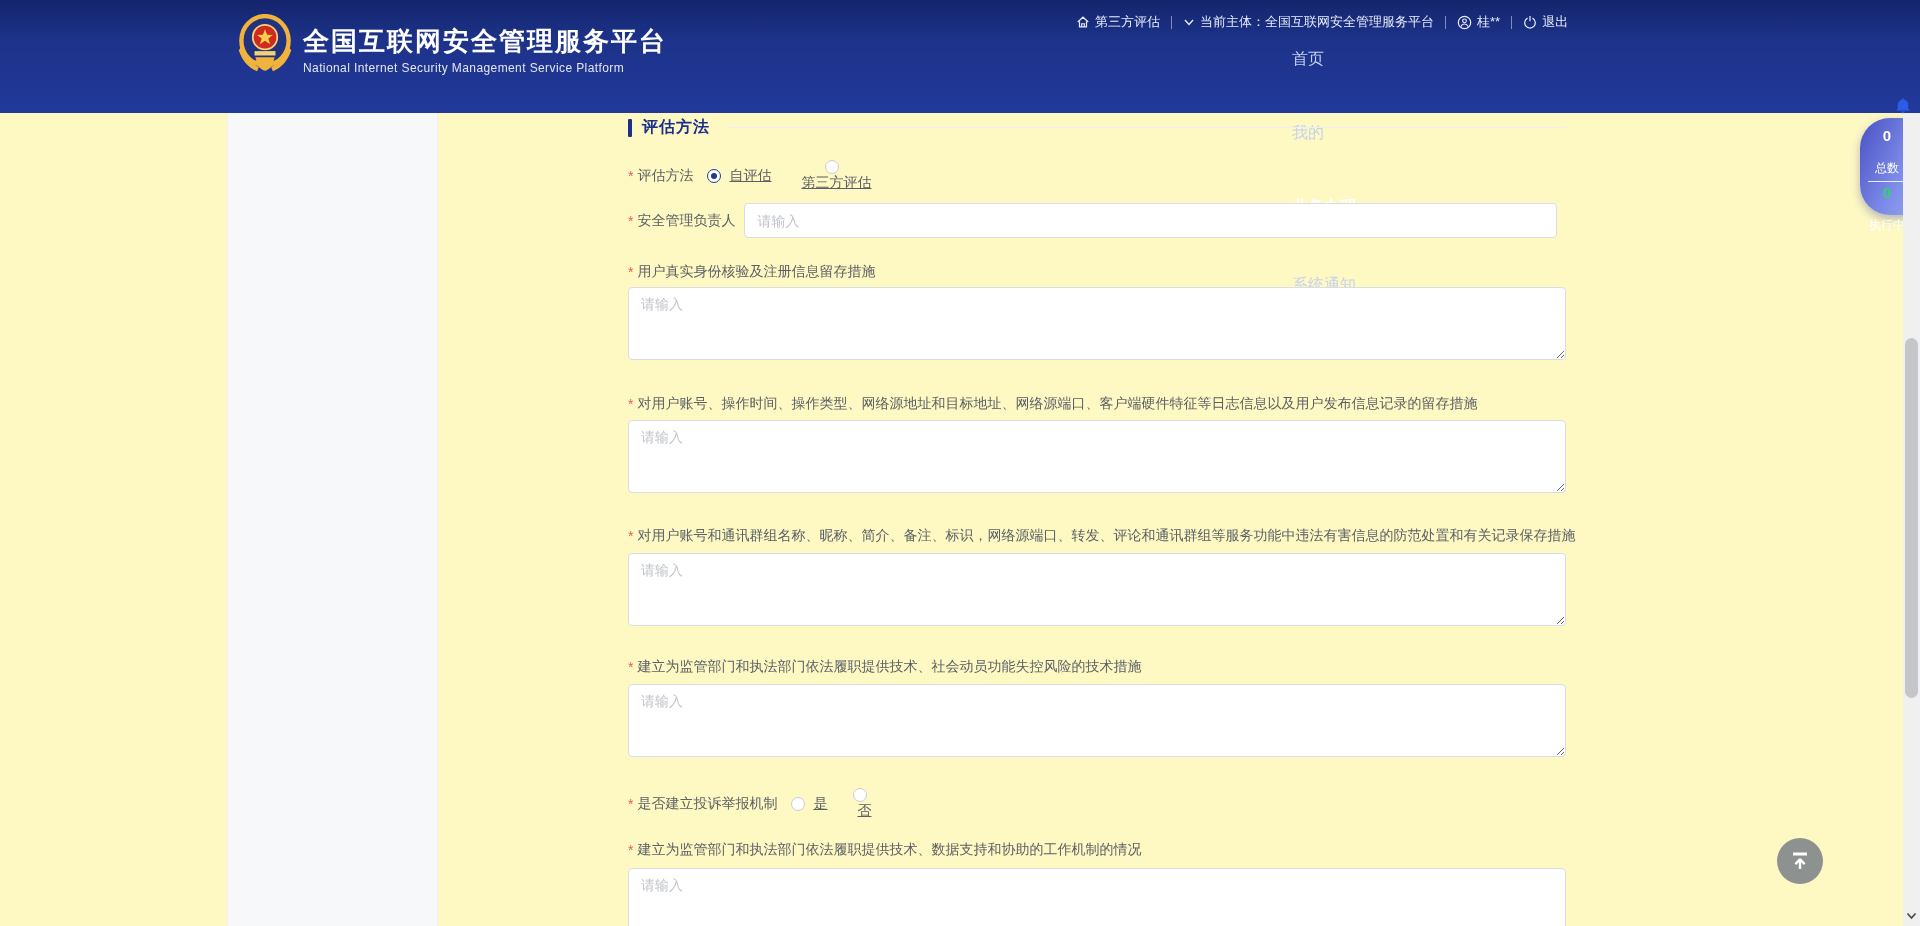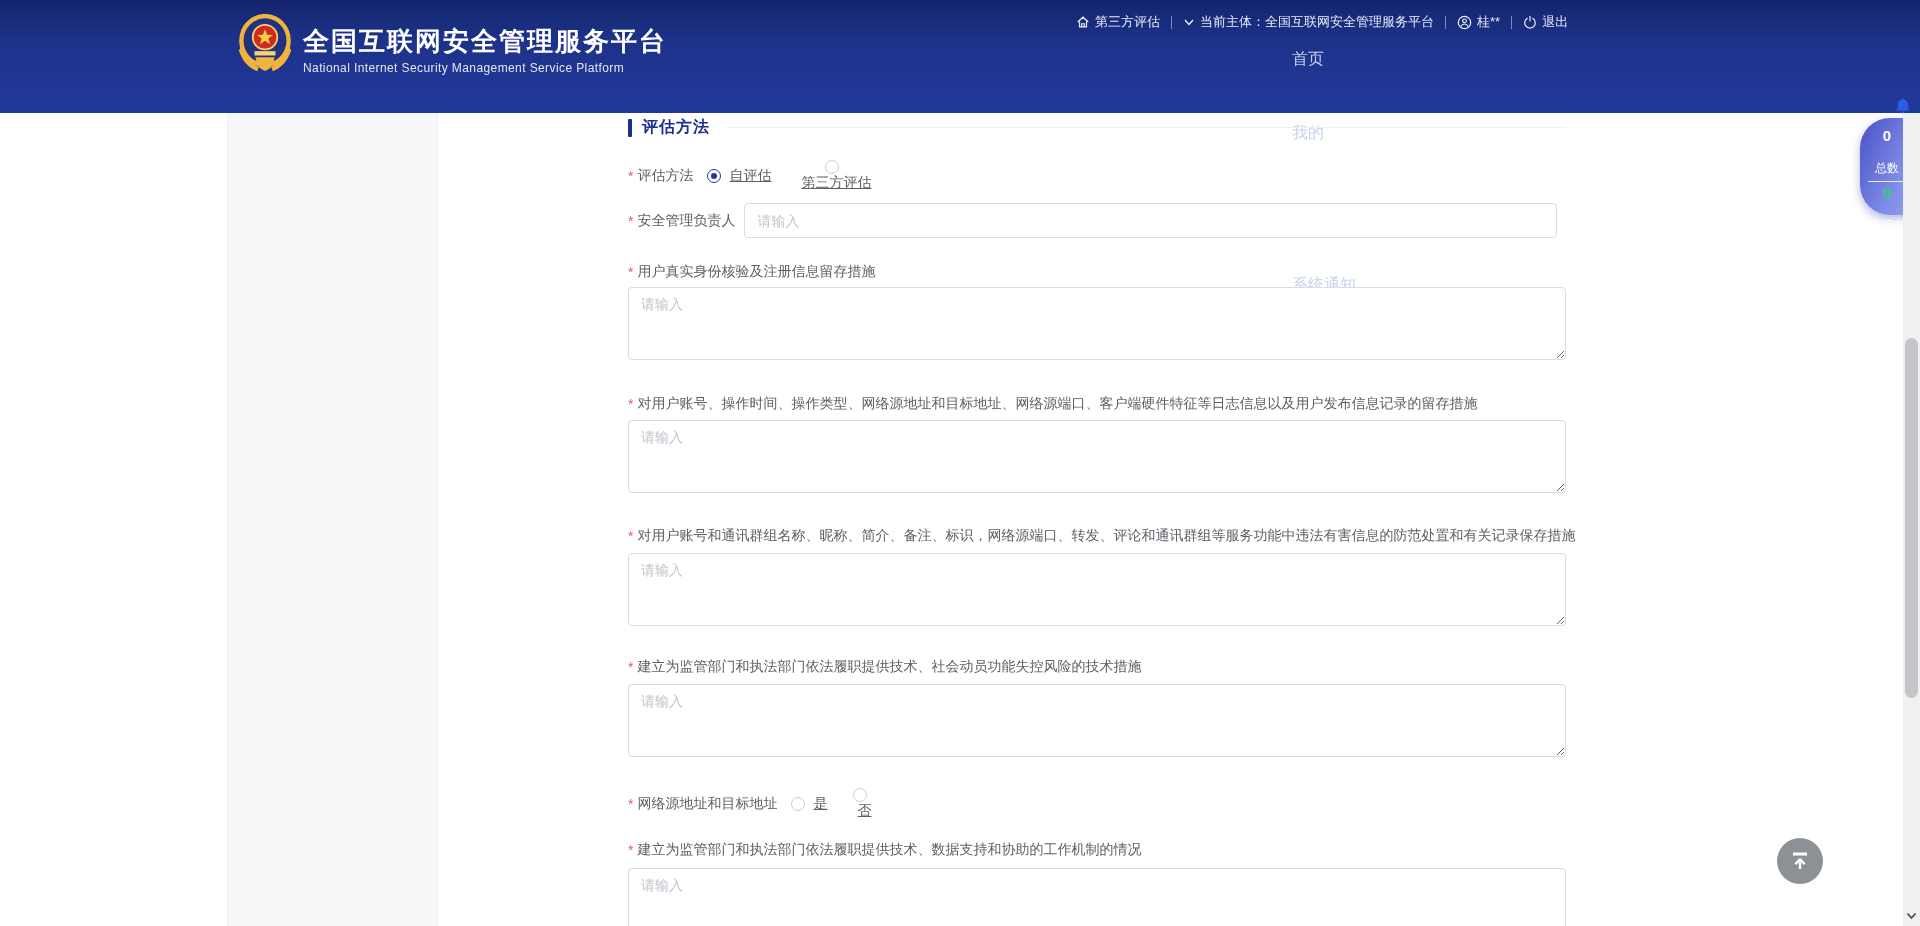--- a/index.html
+++ b/index.html
@@ -1,19 +1,19 @@
 <!DOCTYPE html>
 <html><head>
 <meta charset="utf-8">
 <style>
   * { margin:0; padding:0; box-sizing:border-box; }
   html,body { background:#e9e9e9; }
   .page {
     position:relative; width:1920px; height:926px; overflow:hidden;
-    background:#ffffff;
+    background:#fef9c3;
     font-family:"Liberation Sans","DejaVu Sans",sans-serif;
   }
 
   
   .header {
     position:absolute; top:0; left:0; width:1920px; height:113px;
     background:linear-gradient(180deg,#14256d 0%,#1d3289 35%,#21399b 100%);
   }
   .logo-wrap { position:absolute; left:237px; top:14px; width:56px; height:62px; }
   .title-block { position:absolute; left:303px; top:26px; color:#fff; }
@@ -205,21 +205,21 @@
     <textarea class="abs f-textarea" style="top: 440px;" placeholder="请输入"></textarea>
 
     <div class="abs row-inline" style="top:545px;">
       <span class="req">*</span>
       <span class="f-label">建立为监管部门和执法部门依法履职提供技术、社会动员功能失控风险的技术措施</span>
     </div>
     <textarea class="abs f-textarea" style="top: 571px;" placeholder="请输入"></textarea>
 
     <div class="abs row-inline" style="top:675px;">
       <span class="req">*</span>
-      <span class="f-label">网络源地址和目标地址</span>
+      <span class="f-label">是否建立投诉举报机制</span>
       <span class="radio">
         <span class="radio-dot"></span>
         <span class="radio-text">是</span>
       </span>
       <span class="radio">
         <span class="radio-dot"></span>
         <span class="radio-text">否</span>
       </span>
     </div>
 

